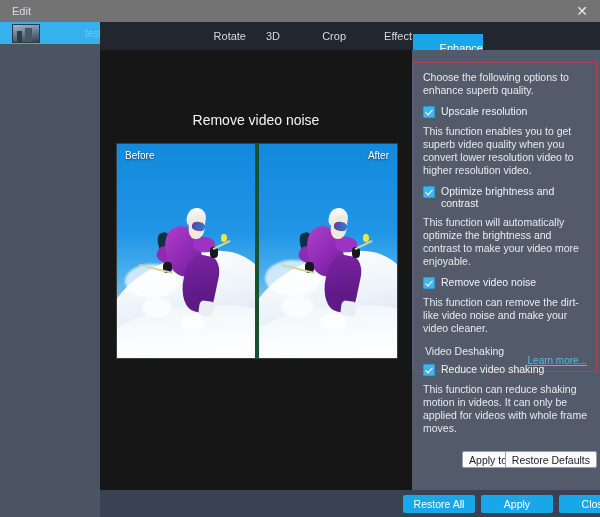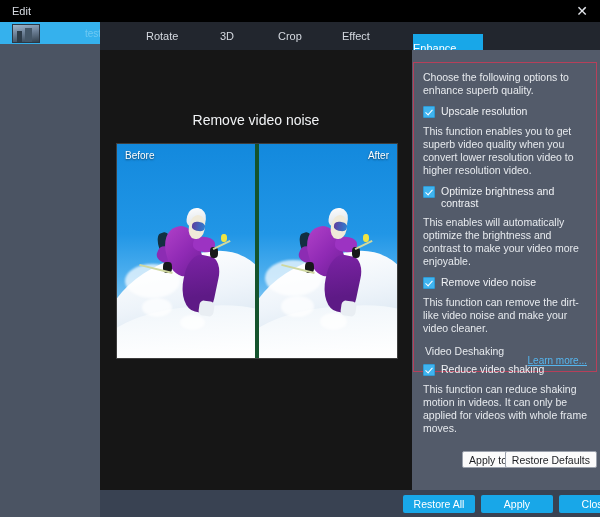--- a/index.html
+++ b/index.html
@@ -8,21 +8,21 @@
     background:#1b1b1b;
     font-family:"Liberation Sans", sans-serif;
     font-size:11px;
     color:#e8eaed;
     overflow:hidden;
     position:relative;
   }
   
   #titlebar{
     position:absolute;left:0;top:0;width:600px;height:22px;
-    background:#000000;
+    background:#737373;
   }
   #title-text{
     position:absolute;left:12px;top:5px;
     font-size:11px;color:#d8dce3;
   }
   #close-btn{
     position:absolute;right:8px;top:3px;width:20px;height:17px;
     color:#e4e7ec;font-size:14px;line-height:17px;text-align:center;
     cursor:pointer;
   }
@@ -55,21 +55,21 @@
     margin-left:5px;font-size:10px;color:#6fc9f3;
     white-space:nowrap;overflow:hidden;padding-left:40px;
   }
   
   #tabbar{
     position:absolute;left:100px;top:22px;width:500px;height:28px;
     background:#22262e;
   }
   .tab{
     position:absolute;top:0;height:28px;line-height:28px;
-    text-align:left;font-size:11px;color:#d6dae1;cursor:pointer;
+    text-align:right;font-size:11px;color:#d6dae1;cursor:pointer;
   }
   .tab.active{background:#18a7e8;color:#ffffff;margin-top:12px;}
   
   #stage{
     position:absolute;left:100px;top:50px;width:312px;height:440px;
     background:#161616;
   }
   #stage-title{
     position:absolute;left:0;top:62px;width:312px;text-align:center;
     font-size:14px;color:#f2f4f6;
@@ -312,21 +312,21 @@
       <div class="chk-row">
         <span class="chk"></span>
         <span class="chk-label">Upscale resolution</span>
       </div>
       <p class="p-text">This function enables you to get superb video quality when you convert lower resolution video to higher resolution video.</p>
 
       <div class="chk-row">
         <span class="chk"></span>
         <span class="chk-label">Optimize brightness and contrast</span>
       </div>
-      <p class="p-text">This enables will automatically optimize the brightness and contrast to make your video more enjoyable.</p>
+      <p class="p-text">This function will automatically optimize the brightness and contrast to make your video more enjoyable.</p>
 
       <div class="chk-row">
         <span class="chk"></span>
         <span class="chk-label">Remove video noise</span>
       </div>
       <p class="p-text">This function can remove the dirt-like video noise and make your video cleaner.</p>
 
       <div class="sec-label">Video Deshaking</div>
 
       <div class="chk-row">

